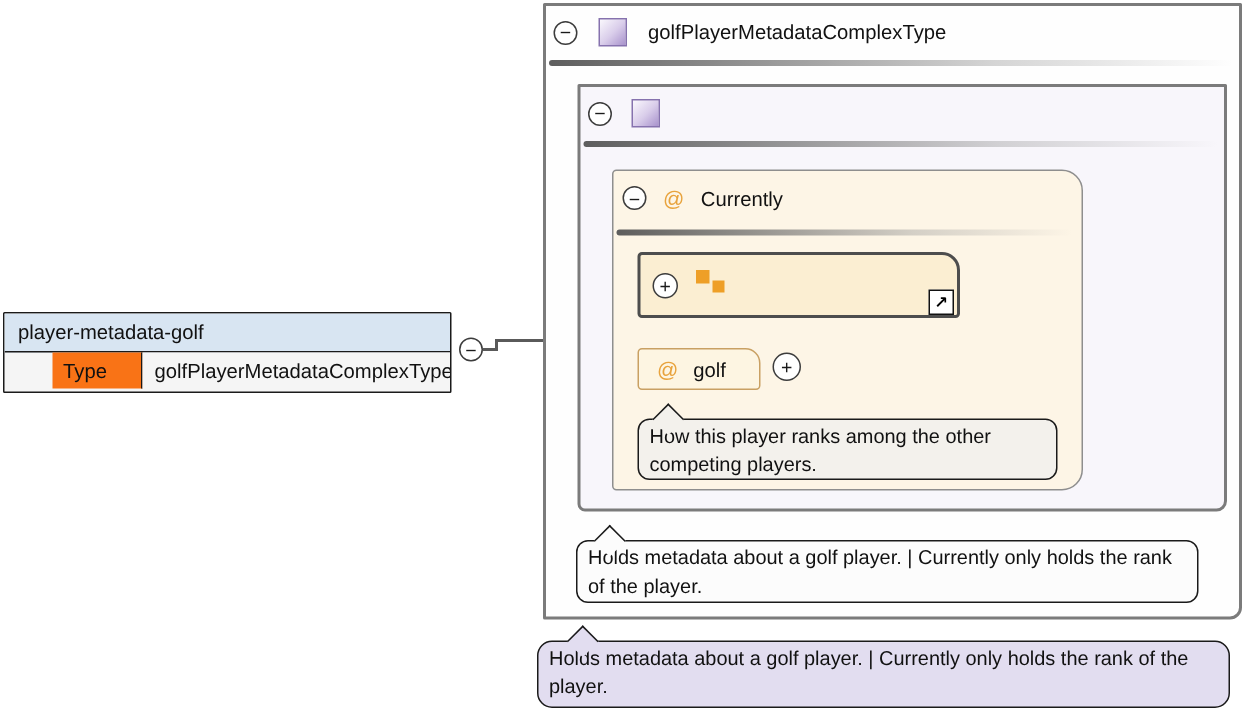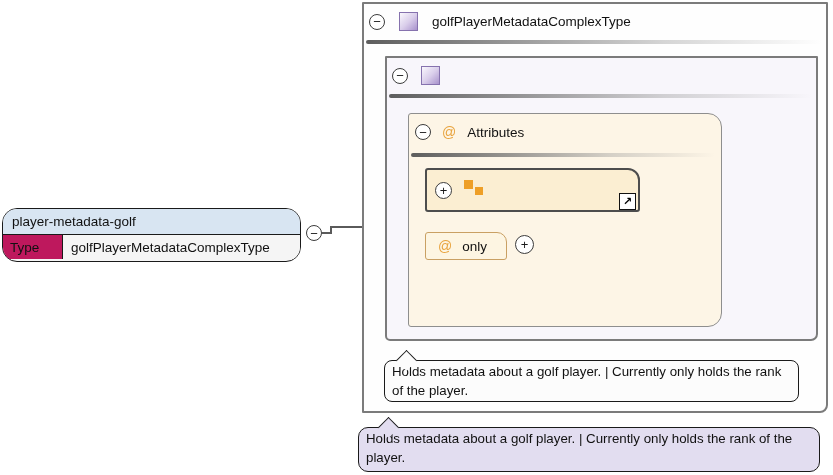--- a/index.html
+++ b/index.html
@@ -7,31 +7,31 @@
     position:relative;width:833px;height:475px;overflow:hidden;
     font-family:"Liberation Sans","DejaVu Sans",sans-serif;
     color:#111;font-size:13.5px;background:#ffffff;
   }
   .abs{position:absolute;}
   .connector-svg{position:absolute;left:0;top:0;z-index:0;pointer-events:none;}
 
   
   .element-box{
     left:2px;top:208px;width:297px;height:52px;
-    border:1.5px solid #1a1a1a;border-radius:15px;overflow:hidden;
+    border:1.5px solid #1a1a1a;border-radius:1px;overflow:hidden;
     background:#F5F5F5;z-index:2;
   }
   .el-header{
     height:25px;background:#D8E5F2;border-bottom:1.5px solid #1a1a1a;
     display:flex;align-items:center;padding-left:9px;
   }
   .el-row{display:flex;height:24px;}
   .el-cell-label{
-    width:52px;background:#be185d;border-right:1.5px solid #1a1a1a;
-    display:flex;align-items:center;padding-left:7px;flex:none;
+    width:52px;background:#f97316;border-right:1.5px solid #1a1a1a;
+    display:flex;align-items:center;padding-left:7px;flex:none;margin-left:32px;
   }
   .el-cell-value{flex:1;background:#F5F5F5;display:flex;align-items:center;padding-left:8px;}
 
   
   .toggle{
     width:16px;height:16px;border:1.2px solid #3c3c3c;border-radius:50%;
     background:#fff;display:flex;align-items:center;justify-content:center;
     font-size:13px;line-height:1;color:#1a1a1a;box-sizing:border-box;z-index:3;
     user-select:none;
   }
@@ -140,40 +140,44 @@
       <div class="box-header" style="padding:8px 0 0 5px;gap:13px;">
         <div class="toggle">−</div>
         <div class="ct-icon"></div>
       </div>
       <div class="separator" style="left:2px;top:36px;width:423px;"></div>
 
       <div class="abs attr-box">
         <div class="box-header" style="padding:10px 0 0 6px;gap:11px;">
           <div class="toggle">−</div>
           <span class="at-sign">@</span>
-          <div>Attributes</div>
+          <div>Currently</div>
         </div>
         <div class="separator" style="left:2px;top:39px;width:304px;"></div>
 
         <div class="abs common-box" style="gap:12px;">
           <div class="toggle" style="width:17px;height:17px;">+</div>
           <div class="group-icon">
             <span class="gi-1"></span>
               <span class="gi-2"></span>
               <span class="gi-3"></span>
           </div>
           <div class="link-icon">↗</div>
         </div>
 
         <div class="abs rank-box" style="gap:10px;">
           <span class="at-sign">@</span>
-          <span>only</span>
+          <span>golf</span>
         </div>
         <div class="abs toggle" style="left:106px;top:121px;width:19px;height:19px;">+</div>
 
+        <div class="abs callout tooltip-callout">
+          <div class="pointer"></div>
+          <div>How this player ranks among the other competing players.</div>
+        </div>
       </div>
     </div>
 
     <div class="abs callout white-callout">
       <div class="pointer"></div>
       <div>Holds metadata about a golf player. | Currently only holds the rank of the player.</div>
     </div>
   </div>
 
   <div class="abs callout purple-callout">

